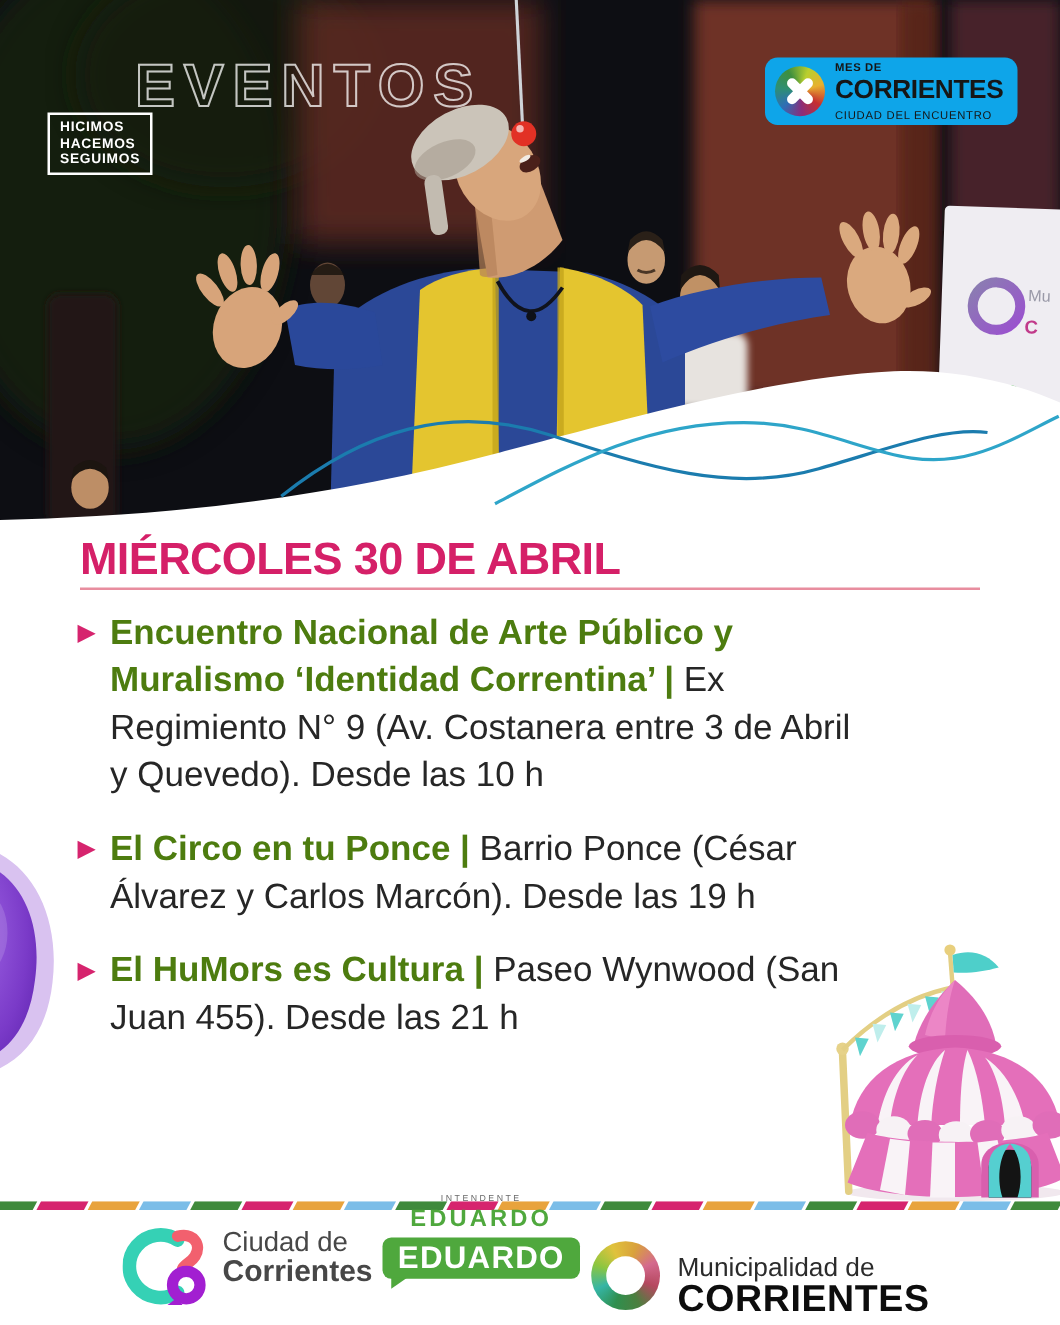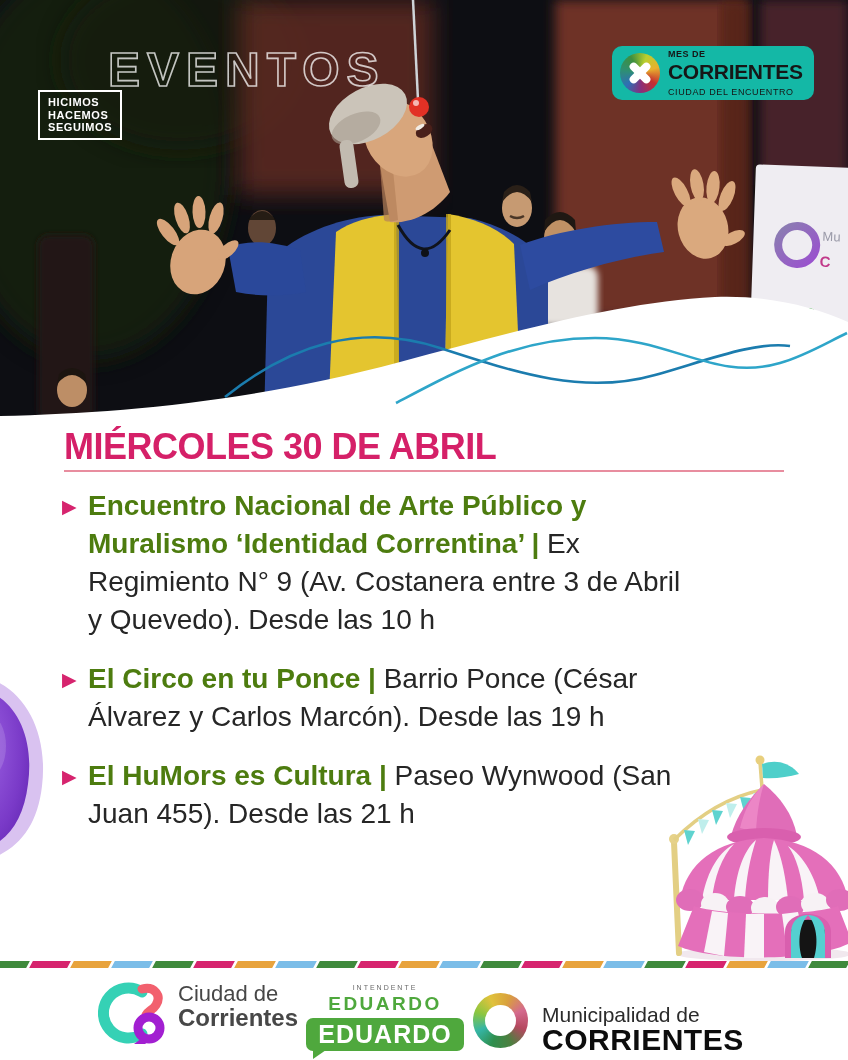--- a/index.html
+++ b/index.html
@@ -11,21 +11,21 @@
   .hero svg{display:block;}
 
   .tags-box{position:absolute;left:38px;top:48px;border:2px solid #fff;color:#fff;
     padding:4px 8px;font-size:11px;font-weight:700;line-height:12.5px;letter-spacing:.6px;margin-top:42px;}
   .tags-box span{display:block;}
 
   .eventos{position:absolute;left:108px;top:42px;font-size:48px;font-weight:800;
     letter-spacing:7px;color:transparent;-webkit-text-stroke:1.6px rgba(255,255,255,.75);
     text-shadow:none;}
 
-  .brand-badge{position:absolute;left:612px;top:46px;width:202px;height:54px;background:#14b8a6;
+  .brand-badge{position:absolute;left:612px;top:46px;width:202px;height:54px;background:#0ea5e9;
     border-radius:10px;display:flex;align-items:center;gap:8px;padding:0 8px;box-sizing:border-box;}
   .flower{position:relative;width:40px;height:40px;border-radius:50%;flex:0 0 40px;
     background:conic-gradient(from -30deg,#3e8f3e,#b9cf2e,#e8b02e,#c62f2f,#8a2d7b,#2e6fb5,#2e8f74,#3e8f3e);}
   .flower i,.flower b{position:absolute;left:50%;top:50%;width:26px;height:8px;background:#fff;
     border-radius:4px;}
   .flower i{transform:translate(-50%,-50%) rotate(45deg);}
   .flower b{transform:translate(-50%,-50%) rotate(-45deg);}
   .brand-text{display:flex;flex-direction:column;color:#161616;line-height:1;}
   .brand-top{font-size:9px;font-weight:700;letter-spacing:.5px;margin-bottom:2px;}
   .brand-name{font-size:21px;font-weight:800;letter-spacing:-.3px;}
@@ -48,21 +48,21 @@
 
   .strip{position:absolute;left:-10px;top:961px;width:880px;height:7px;display:flex;gap:3px;overflow:hidden;}
   .strip i{flex:0 0 38px;transform:skewX(-28deg);}
 
   
   .footer-ciudad{position:absolute;left:98px;top:982px;display:flex;gap:12px;}
   .ciudad-text{color:#474747;line-height:1.05;}
   .ciudad-l1{font-size:22px;font-weight:400;display:block;}
   .ciudad-l2{font-size:24px;font-weight:700;display:block;}
 
-  .footer-tassano{position:absolute;left:306px;top:984px;width:158px;text-align:center;}
+  .footer-tassano{position:absolute;left:306px;top:956px;width:158px;text-align:center;}
   .tassano-title{font-size:7px;letter-spacing:2px;color:#6a6a6a;font-weight:400;display:block;}
   .tassano-first{font-size:19px;font-weight:700;letter-spacing:2.5px;color:#4fa83d;display:block;margin-top:2px;}
   .tassano-bubble{position:relative;margin-top:3px;background:#4fa83d;border-radius:7px;height:33px;
     display:flex;align-items:center;justify-content:center;}
   .tassano-bubble:after{content:"";position:absolute;left:7px;bottom:-8px;width:0;height:0;
     border-top:9px solid #4fa83d;border-right:13px solid transparent;}
   .tassano-last{color:#fff;font-size:25px;font-weight:800;letter-spacing:1px;}
 
   .footer-muni{position:absolute;left:473px;top:984px;display:flex;align-items:center;gap:14px;}
   .muni-ring{position:relative;width:55px;height:55px;border-radius:50%;

